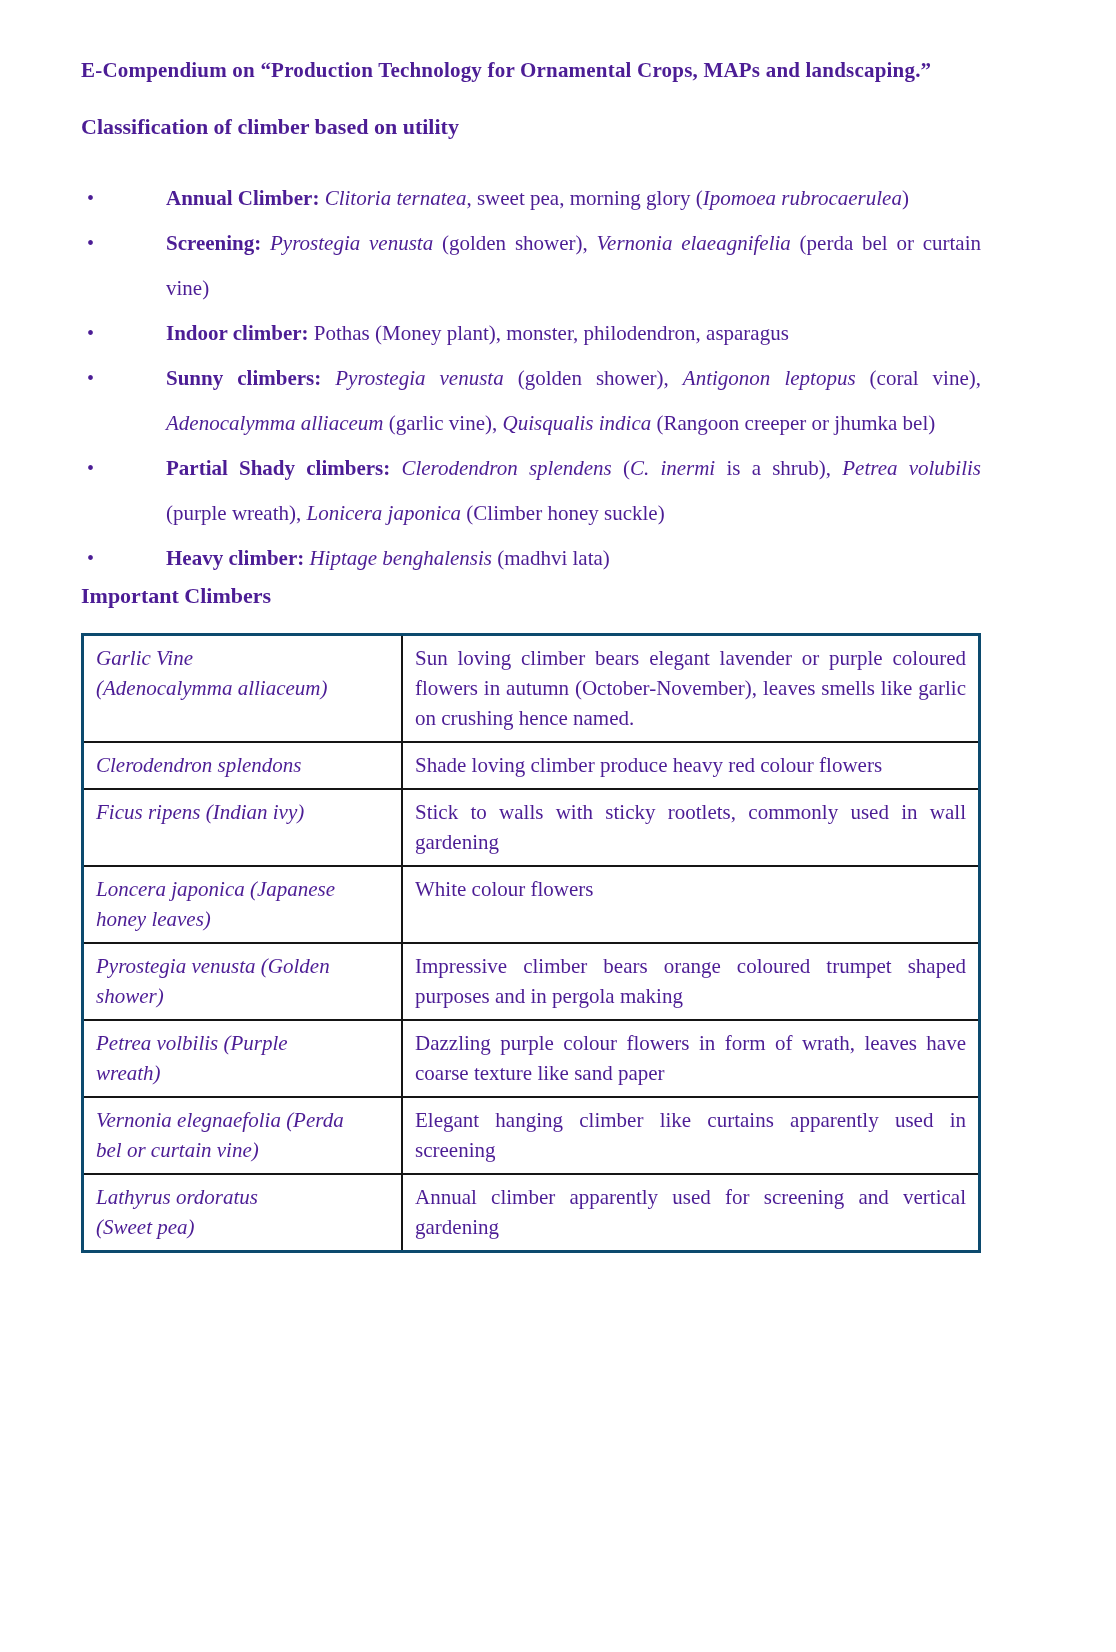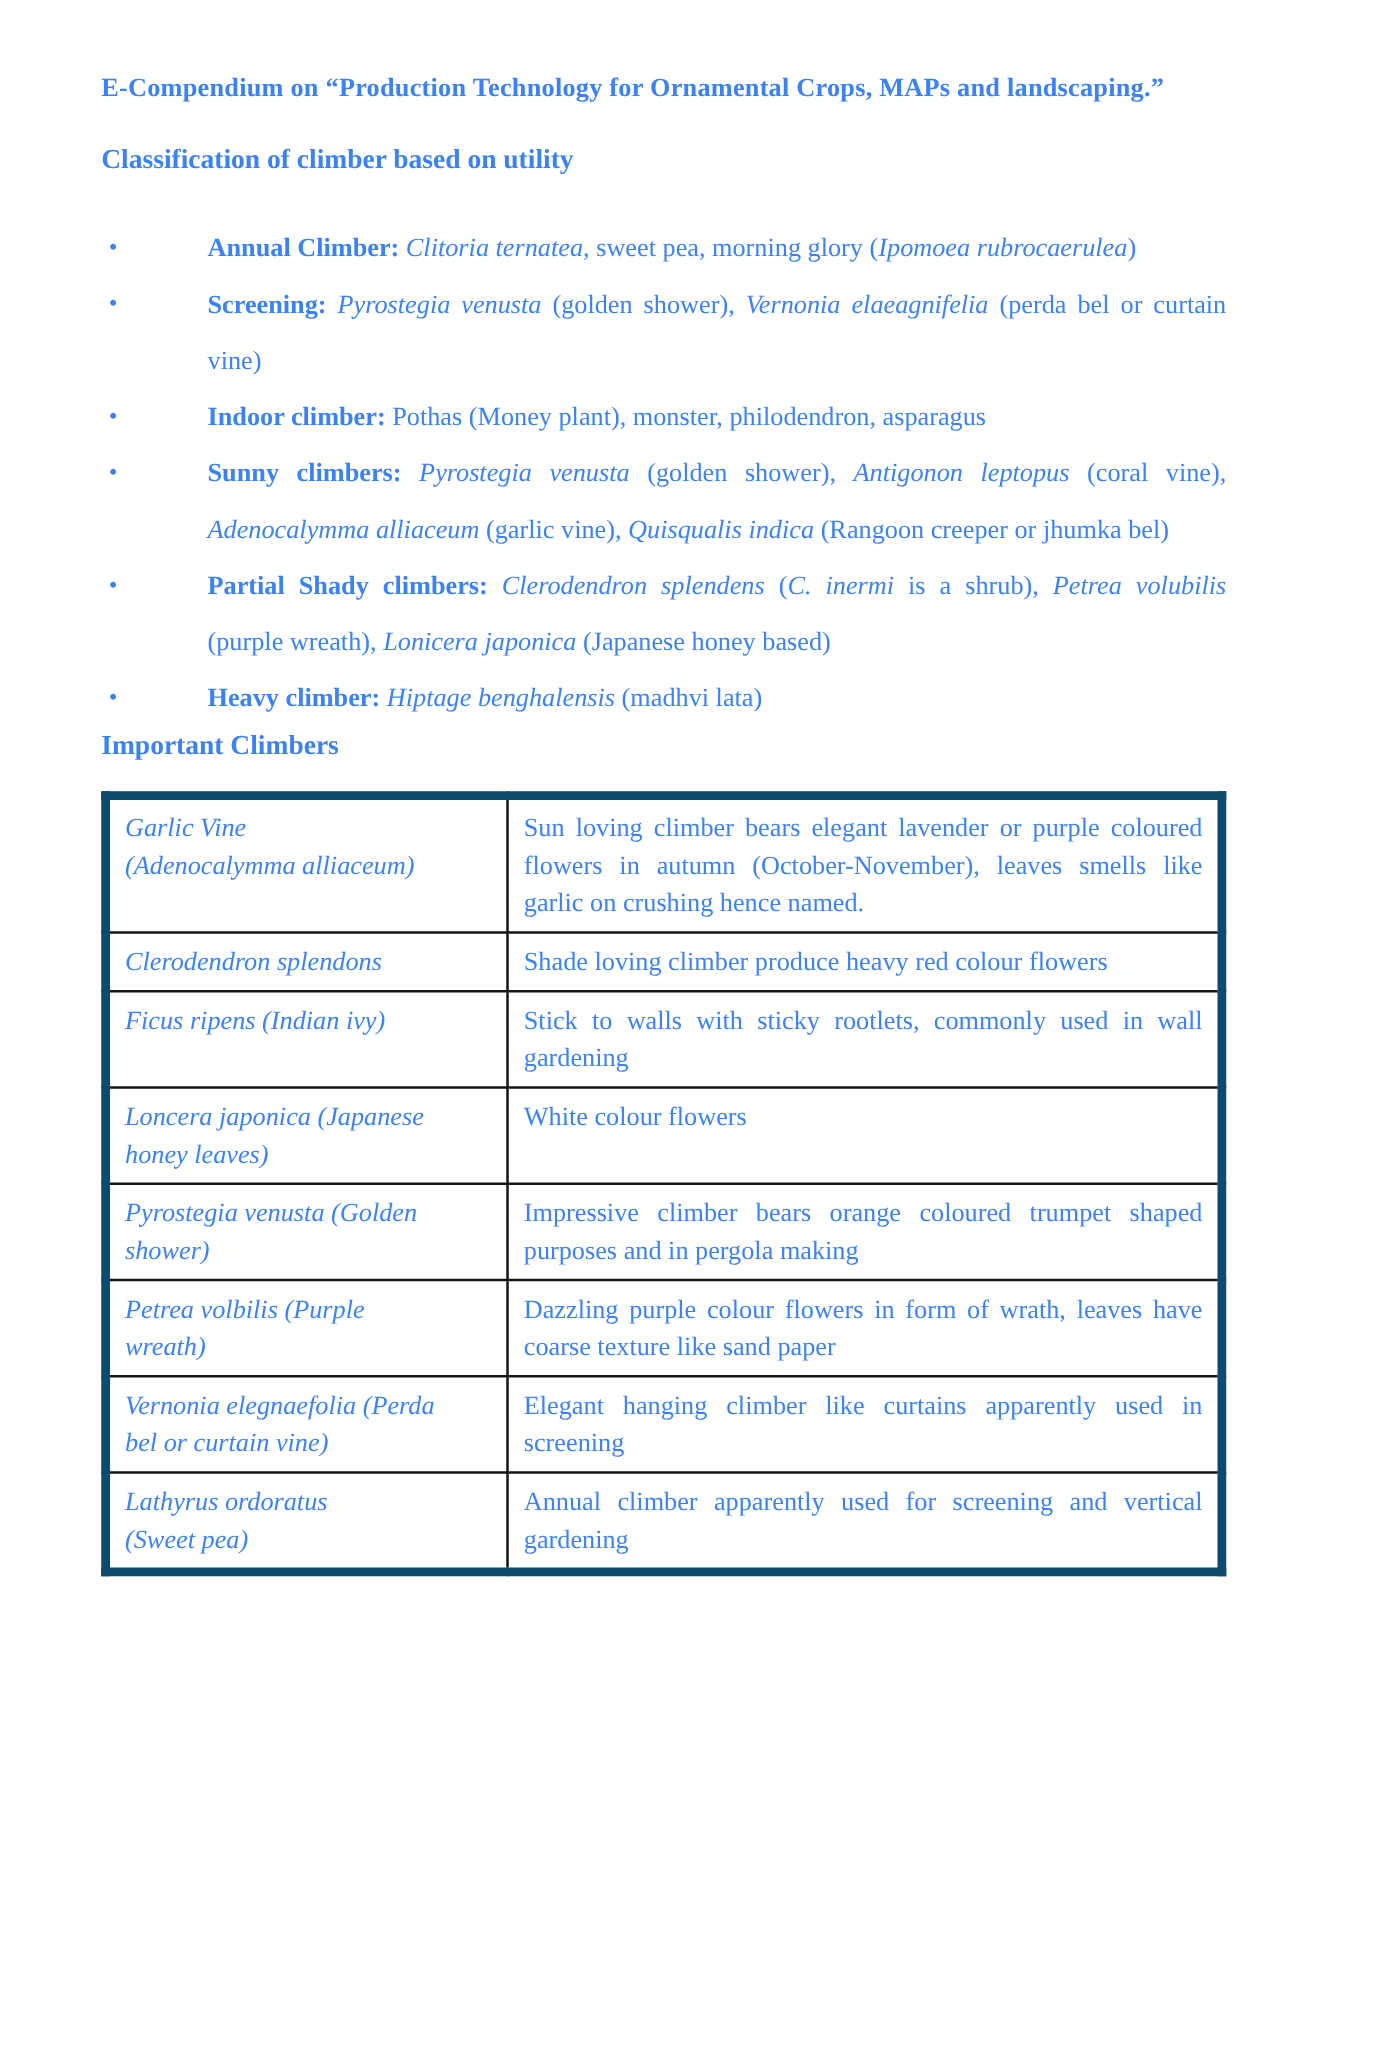--- a/index.html
+++ b/index.html
@@ -9,21 +9,21 @@
   }
   .page {
     position: relative;
     width: 1116px;
     height: 1652px;
     margin: 0 auto;
     background: #ffffff;
     box-sizing: border-box;
     padding: 0 135px 0 81px;
     font-family: "Liberation Serif", serif;
-    color: #3b82f6;
+    color: #4c1d95;
     overflow: hidden;
   }
   .doc-header {
     padding-top: 56px;
     font-size: 21px;
     line-height: 28px;
     font-weight: bold;
     letter-spacing: 0.2px;
     white-space: nowrap;
   }
@@ -57,21 +57,21 @@
   .bullet-text {
     display: block;
     text-align: justify;
   }
   .seg-bold { font-weight: bold; }
   .seg-italic { font-style: italic; }
   table.climbers {
     margin-top: 22px;
     border-collapse: collapse;
     width: 100%;
-    border: 7px solid #0c4a6e;
+    border: 3px solid #0c4a6e;
   }
   table.climbers td {
     border: 2px solid #151515;
     vertical-align: top;
     font-size: 21px;
     line-height: 30px;
     padding: 7px 12px 8px 12px;
   }
   td.col-name {
     width: 293px;
@@ -102,21 +102,21 @@
       <li>
         <span class="dot">•</span>
         <span class="bullet-text"><span class="seg-bold">Indoor climber: </span><span>Pothas (Money plant), monster, philodendron, asparagus</span></span>
       </li>
       <li>
         <span class="dot">•</span>
         <span class="bullet-text"><span class="seg-bold">Sunny climbers: </span><span class="seg-italic">Pyrostegia venusta</span><span> (golden shower), </span><span class="seg-italic">Antigonon leptopus</span><span> (coral vine), </span><span class="seg-italic">Adenocalymma alliaceum</span><span> (garlic vine), </span><span class="seg-italic">Quisqualis indica</span><span> (Rangoon creeper or jhumka bel)</span></span>
       </li>
       <li>
         <span class="dot">•</span>
-        <span class="bullet-text"><span class="seg-bold">Partial Shady climbers: </span><span class="seg-italic">Clerodendron splendens</span><span> (</span><span class="seg-italic">C. inermi</span><span> is a shrub), </span><span class="seg-italic">Petrea volubilis</span><span> (purple wreath), </span><span class="seg-italic">Lonicera japonica</span><span> (Japanese honey based)</span></span>
+        <span class="bullet-text"><span class="seg-bold">Partial Shady climbers: </span><span class="seg-italic">Clerodendron splendens</span><span> (</span><span class="seg-italic">C. inermi</span><span> is a shrub), </span><span class="seg-italic">Petrea volubilis</span><span> (purple wreath), </span><span class="seg-italic">Lonicera japonica</span><span> (Climber honey suckle)</span></span>
       </li>
       <li>
         <span class="dot">•</span>
         <span class="bullet-text"><span class="seg-bold">Heavy climber: </span><span class="seg-italic">Hiptage benghalensis</span><span> (madhvi lata)</span></span>
       </li>
     </ul>
 
   <div class="section-title second">Important Climbers</div>
 
   <table class="climbers">

